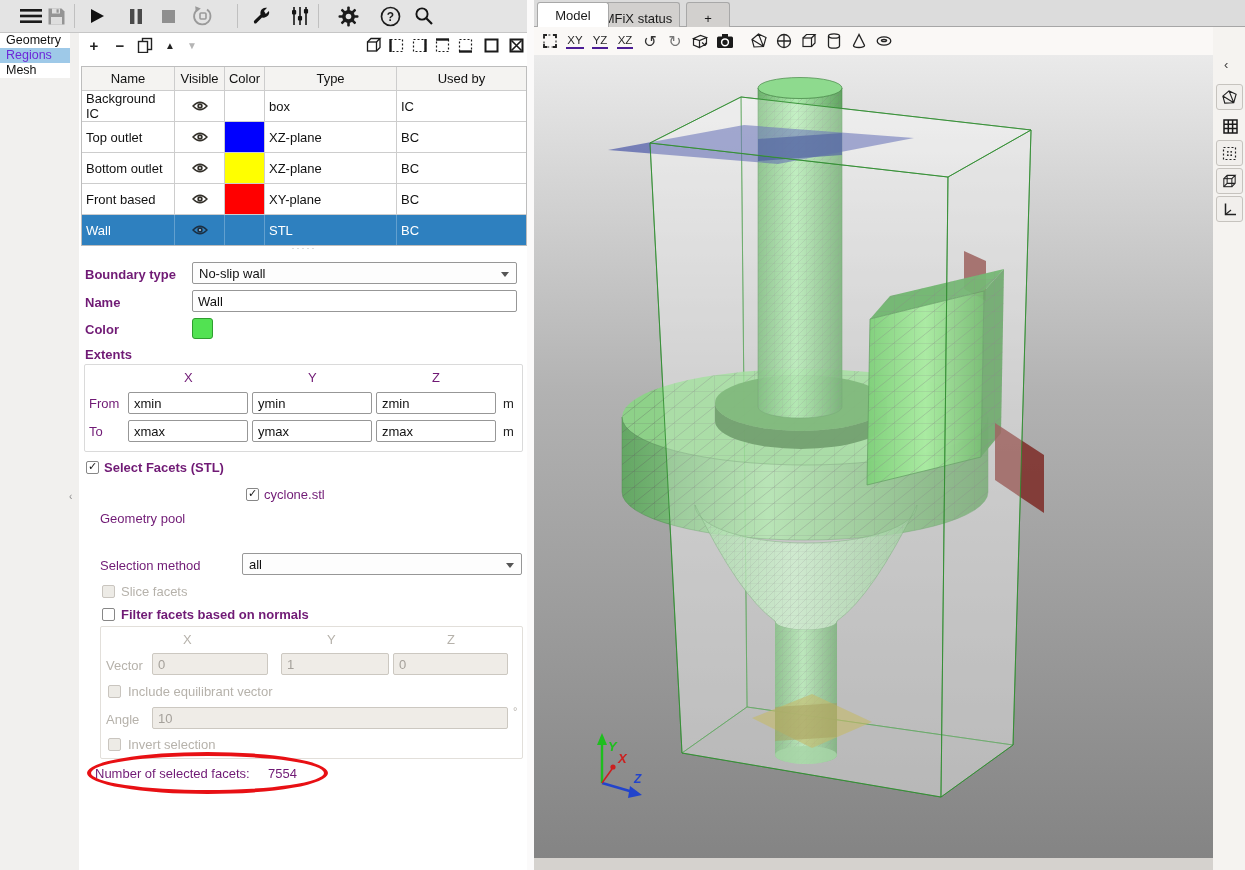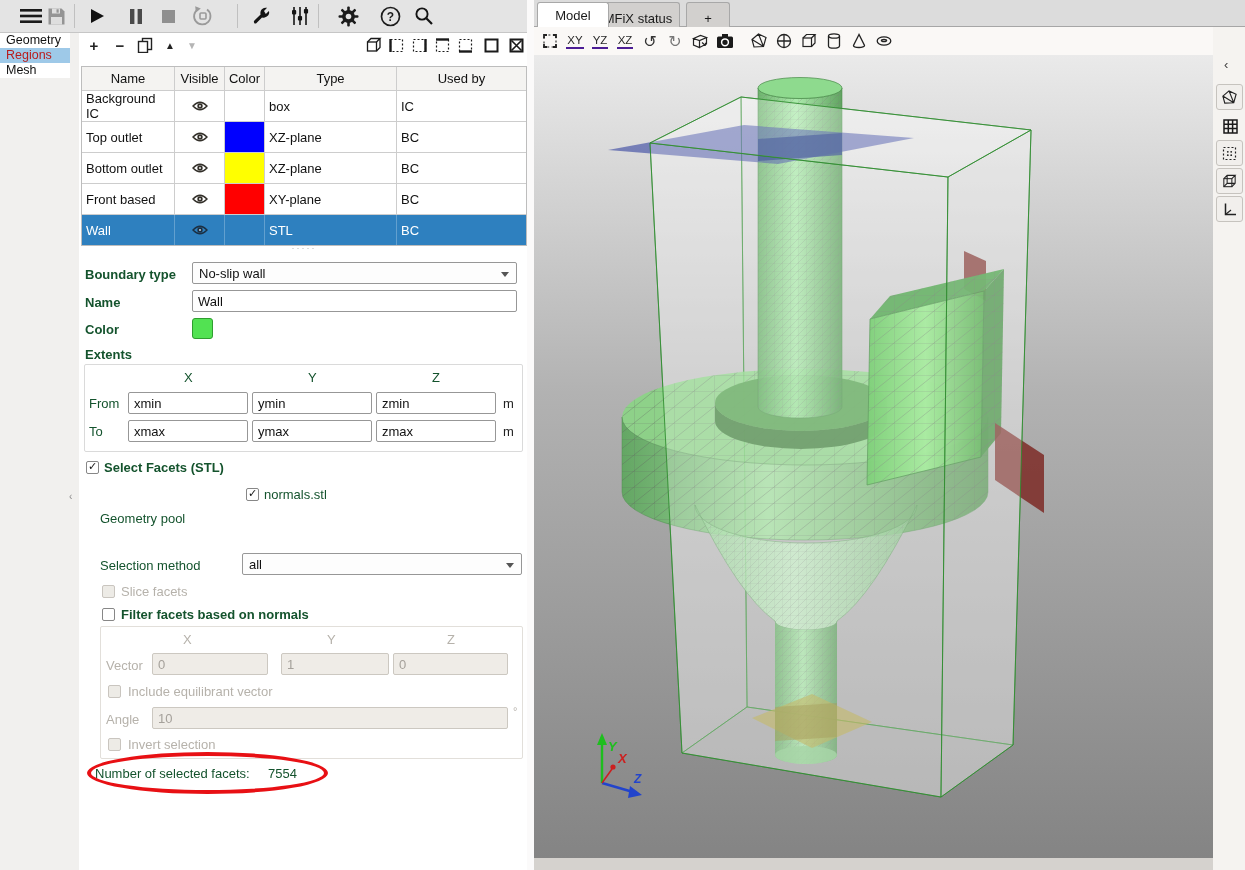--- a/index.html
+++ b/index.html
@@ -8,26 +8,26 @@
 
   
   .main-toolbar{position:absolute;left:0;top:0;width:527px;height:32px;background:#e4e4e4;border-bottom:1px solid #c6c6c6;}
   .ticon{position:absolute;top:0;height:32px;display:flex;align-items:center;justify-content:center;cursor:default;}
   .sep-v{position:absolute;top:4px;height:24px;width:1px;background:#c0c0c0;}
 
   
   .nav-col{position:absolute;left:0;top:33px;width:89px;height:837px;background:#f1f0ee;}
   .nav-items{position:absolute;left:0;top:0;width:70px;background:#ffffff;}
   .nav-item{height:15px;line-height:15px;padding-left:6px;font-size:12.5px;color:#111;white-space:nowrap;}
-  .nav-item.active{color:#b91c1c;}
+  .nav-item.active{color:#6d28d9;}
   .split-handle{position:absolute;left:69px;top:458px;font-size:10px;color:#8a8a8a;}
 
   
   .rpanel{position:absolute;left:79px;top:33px;width:448px;height:837px;background:#ffffff;}
-  .lbl{position:absolute;font-size:13px;color:#14532d;white-space:nowrap;}
+  .lbl{position:absolute;font-size:13px;color:#701a75;white-space:nowrap;}
   .bold{font-weight:bold;}
   .dis{color:#b6b2ab;}
   .rticon{position:absolute;top:35px;width:20px;height:20px;display:flex;align-items:center;justify-content:center;}
   .glyph-btn{font-size:15px;font-weight:bold;color:#222;}
   .glyph-up{font-size:10px;color:#222;}
   .glyph-down{font-size:10px;color:#b5b5b5;}
 
   .rtable{position:absolute;left:81px;top:66px;width:446px;border:1px solid #bdbdbd;background:#fff;box-sizing:border-box;}
   .trow{display:grid;grid-template-columns:93px 50px 40px 132px 129px;height:30px;border-top:1px solid #cdcdcd;}
   .trow.thead{height:23px;border-top:none;background:#f4f3f1;}
@@ -347,21 +347,21 @@
   <div class="lbl" style="left:89px;top:424px;">To</div>
   <input class="input" style="left: 128px; top: 420px; width: 120px;" value="xmax">
   <input class="input" style="left: 252px; top: 420px; width: 120px;" value="ymax">
   <input class="input" style="left: 376px; top: 420px; width: 120px;" value="zmax">
   <div class="unit" style="left:503px;top:424px;">m</div>
 
   <div class="cb checked" style="left:86px;top:461px;"></div>
   <div class="lbl bold" style="left:104px;top:460px;">Select Facets (STL)</div>
 
   <div class="cb checked" style="left:246px;top:488px;"></div>
-  <div class="lbl" style="left:264px;top:487px;">normals.stl</div>
+  <div class="lbl" style="left:264px;top:487px;">cyclone.stl</div>
 
   <div class="lbl" style="left:100px;top:511px;">Geometry pool</div>
 
   <div class="lbl" style="left:100px;top:558px;">Selection method</div>
   <div class="combo" style="left:242px;top:553px;width:280px;">
       <span>all</span>
     </div>
 
   <div class="cb disabled" style="left:102px;top:585px;"></div>
   <div class="lbl dis" style="left:121px;top:584px;">Slice facets</div>

